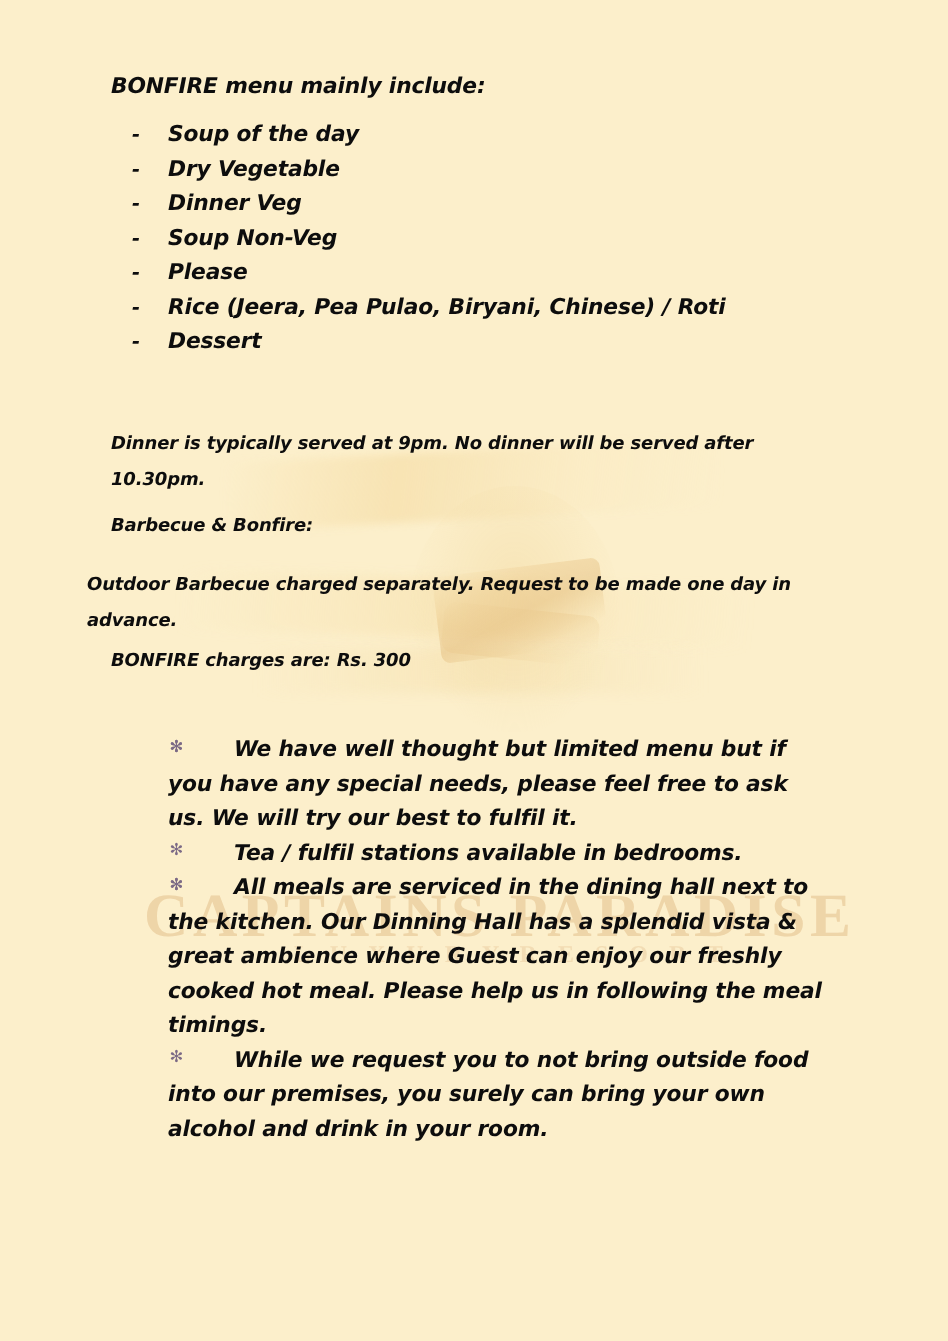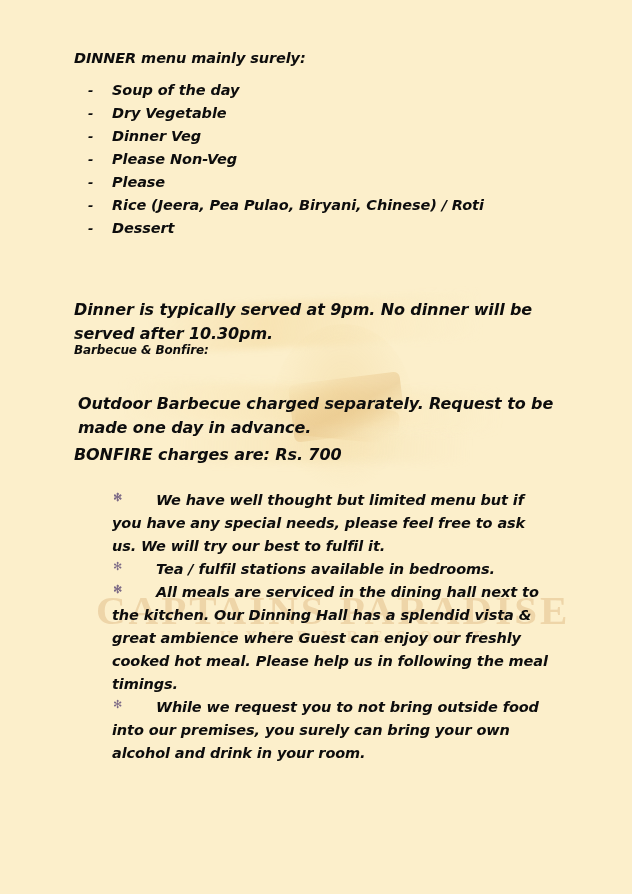--- a/index.html
+++ b/index.html
@@ -169,33 +169,32 @@
     width: 24px;
     flex: none;
     font-size: 13px;
   }
   .menu-label {
     white-space: nowrap;
   }
 
   .para {
     position: absolute;
-    font-size: 16px;
+    font-size: 12px;
     line-height: 24px;
-    margin-top: 15px;
   }
   #dinner-timing-para { left: 74px; top: 283px; width: 478px; }
   #barbecue-heading {
     position: absolute;
     left: 74px;
     top: 338px;
     font-size: 12px;
     line-height: 24px;
   }
-  #barbecue-para { left: 78px; top: 377px; width: 482px; }
+  #barbecue-para { left: 58px; top: 377px; width: 482px; }
   #bonfire-para  { left: 74px; top: 428px; width: 482px; }
 
   .notes-list {
     position: absolute;
     left: 112px;
     top: 489px;
     width: 442px;
   }
   .note-item {
     position: relative;
@@ -230,38 +229,38 @@
     <div class="ring"></div>
     <div class="sash"></div>
     <div class="sash2"></div>
   </div>
   <div class="wm-brand">CAPTAINS PARADISE</div>
   <div class="wm-brand-sub">L U X U R Y   R E S O R T</div>
 </div>
 
 <div id="page">
 
-  <div class="doc-text intro-line" id="intro-line">DINNER menu mainly surely:</div>
+  <div class="doc-text intro-line" id="intro-line">BONFIRE menu mainly include:</div>
 
   <div class="menu-list">
     <div class="doc-text menu-item">
       <span class="menu-dash">-</span>
       <span class="menu-label">Soup of the day</span>
     </div>
     <div class="doc-text menu-item">
       <span class="menu-dash">-</span>
       <span class="menu-label">Dry Vegetable</span>
     </div>
     <div class="doc-text menu-item">
       <span class="menu-dash">-</span>
       <span class="menu-label">Dinner Veg</span>
     </div>
     <div class="doc-text menu-item">
       <span class="menu-dash">-</span>
-      <span class="menu-label">Please Non-Veg</span>
+      <span class="menu-label">Soup Non-Veg</span>
     </div>
     <div class="doc-text menu-item">
       <span class="menu-dash">-</span>
       <span class="menu-label">Please</span>
     </div>
     <div class="doc-text menu-item">
       <span class="menu-dash">-</span>
       <span class="menu-label">Rice (Jeera, Pea Pulao, Biryani, Chinese) / Roti</span>
     </div>
     <div class="doc-text menu-item">
@@ -269,21 +268,21 @@
       <span class="menu-label">Dessert</span>
     </div>
   </div>
 
   <div class="doc-text para" id="dinner-timing-para">Dinner is typically served at 9pm. No dinner will be served after 10.30pm.</div>
 
   <div class="doc-text" id="barbecue-heading">Barbecue &amp; Bonfire:</div>
 
   <div class="doc-text para" id="barbecue-para">Outdoor Barbecue charged separately. Request to be made one day in advance.</div>
 
-  <div class="doc-text para" id="bonfire-para">BONFIRE charges are: Rs. 700</div>
+  <div class="doc-text para" id="bonfire-para">BONFIRE charges are: Rs. 300</div>
 
   <div class="notes-list">
     <div class="doc-text note-item">
       <span class="note-bullet">✻</span>
     </div>
     <div class="doc-text note-item">
       <span class="note-bullet">✻</span><span>We have well thought but limited menu but if you have any special needs, please feel free to ask us. We will try our best to fulfil it.</span>
     </div>
     <div class="doc-text note-item">
       <span class="note-bullet">✻</span><span>Tea / fulfil stations available in bedrooms.</span>

